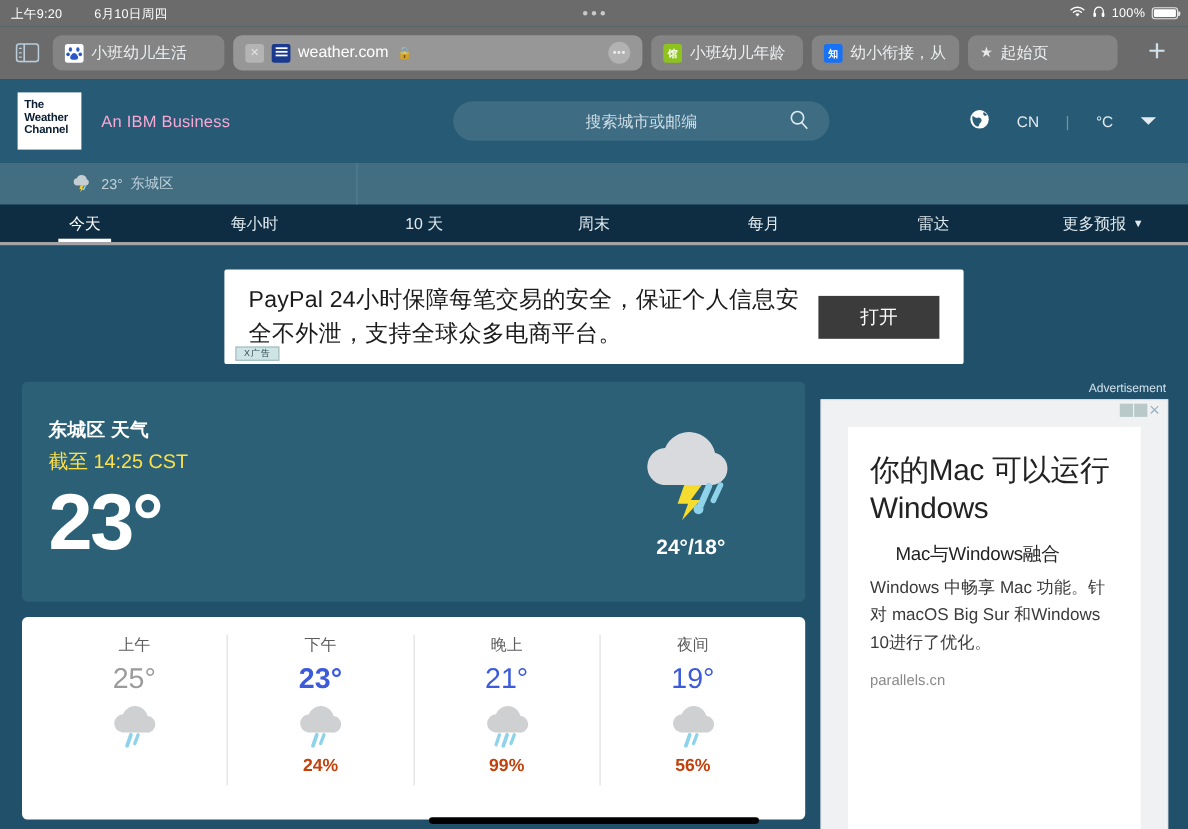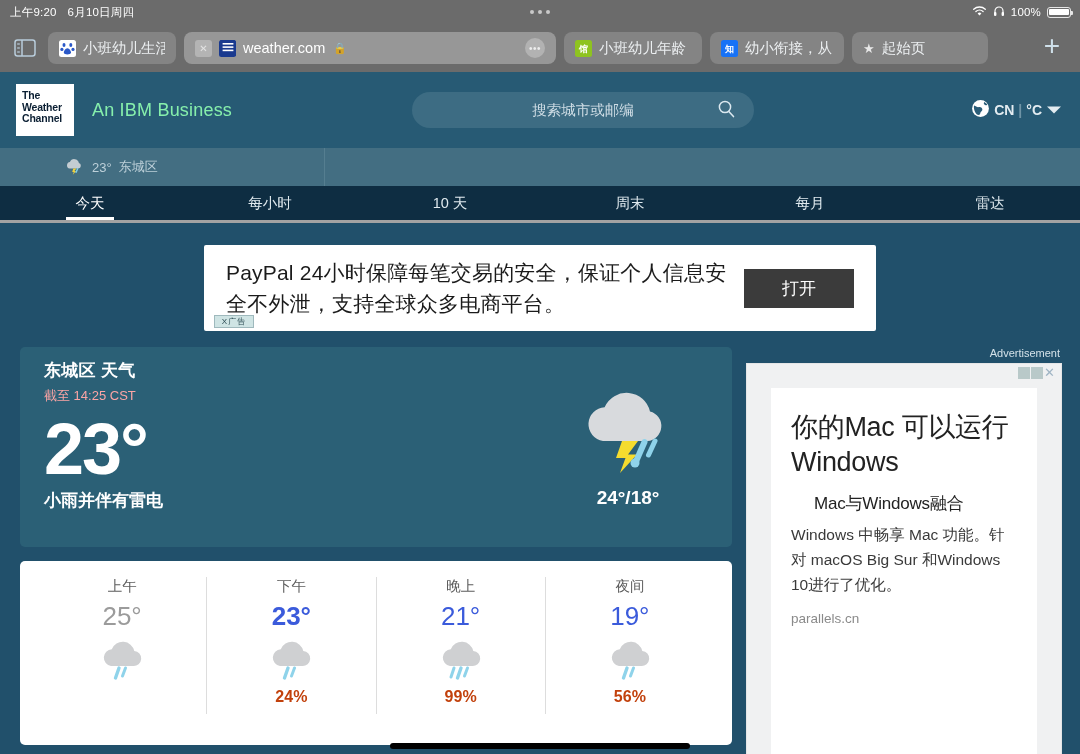--- a/index.html
+++ b/index.html
@@ -9,21 +9,21 @@
     background:#21506b;
     -webkit-font-smoothing:antialiased;
   }
 
   
   .statusbar{
     height:24px; background:#6b6b6b; color:#fff;
     display:flex; align-items:center; position:relative;
     font-size:11.5px; letter-spacing:.2px;
   }
-  .sb-left{ display:flex; align-items:center; gap:11px; padding-left:10px;justify-content:flex-end; }
+  .sb-left{ display:flex; align-items:center; gap:29px; padding-left:10px;justify-content:flex-end; }
   .sb-center{
     position:absolute; left:50%; top:50%; transform:translate(-50%,-50%);
     display:flex; gap:4px;
   }
   .sb-dot{ width:4px; height:4px; border-radius:50%; background:#c9c9c9; }
   .sb-right{
     position:absolute; right:9px; top:50%; transform:translateY(-50%);
     display:flex; align-items:center; gap:6px; font-size:11.5px;
   }
   .batt{
@@ -79,31 +79,31 @@
   
   .twc-head{
     height:76px; background:#275a74; display:flex; align-items:center;
     padding:0 16px; position:relative;
   }
   .logo{
     width:58px; height:52px; background:#fff; color:#0b1f33;
     font-size:10.5px; line-height:11.5px; font-weight:bold;
     padding:6px 5px 0 6px; letter-spacing:-.2px;
   }
-  .ibm{ color:#86efac; font-size:18px; margin-left:18px; letter-spacing:.2px; }
+  .ibm{ color:#f9a8d4; font-size:15px; margin-left:18px; letter-spacing:.2px; }
   .searchwrap{
     position:absolute; left:412px; width:342px; height:36px;
     border-radius:18px; background:#3d6c83;
     display:flex; align-items:center; justify-content:center;
     color:#cfdde5; font-size:14.5px; cursor:text;
   }
   .searchwrap .mag{ position:absolute; right:18px; }
   .head-right{
-    position:absolute; right:18px; display:flex; align-items:center;
-    gap:4px; color:#e3ecf1; font-size:14px;font-weight:bold;
+    position:absolute; right:28px; display:flex; align-items:center;
+    gap:24px; color:#e3ecf1; font-size:14px;
   }
   .head-right .sep{ color:#6f94a6; }
 
   
   .locstrip{ height:38px; background:#436e82; display:flex; align-items:center; }
   .locpill{
     width:325px; height:38px; display:flex; align-items:center; gap:7px;
     padding-left:64px; color:#bdd0d9; font-size:13px;
     border-right:1px solid #557e90; cursor:pointer;
   }
@@ -142,24 +142,24 @@
     font-size:8px; color:#2a4a52; display:flex; align-items:center;
     justify-content:center; letter-spacing:1px; overflow:hidden;
   }
 
   .columns{ display:flex; gap:14px; padding:16px 18px 0 20px; }
   .colmain{ flex:1 1 auto; min-width:0; }
   .colside{ width:316px; flex:none; }
 
   .card-now{
     background:#2b6076; border-radius:5px; height:200px;
-    padding:12px 24px; position:relative; color:#fff;
+    padding:32px 24px; position:relative; color:#fff;
   }
   .now-city{ font-size:17px; font-weight:bold; letter-spacing:.3px; }
-  .now-asof{ font-size:13px; color:#fca5a5; margin-top:5px; }
+  .now-asof{ font-size:18px; color:#fde047; margin-top:5px; }
   .now-temp{ font-size:72px; font-weight:bold; line-height:76px;
              letter-spacing:-2px; margin-top:6px; }
   .now-cond{ font-size:17px; font-weight:bold; margin-top:2px; }
   .now-icon{ position:absolute; right:52px; top:34px; text-align:center; }
   .now-hl{ font-size:19px; font-weight:bold; margin-top:6px; }
 
   .card-fc{
     background:#fff; border-radius:5px; margin-top:14px;
     padding:16px 18px 0; color:#111; height:184px; overflow:hidden;
   }
@@ -238,21 +238,21 @@
   <div class="sidebar-btn">
     <svg width="22" height="18" viewBox="0 0 22 18">
         <rect x="1" y="1" width="20" height="16" rx="2.5" stroke="#b9cddc" stroke-width="1.5" fill="none"></rect>
         <line x1="8" y1="1" x2="8" y2="17" stroke="#b9cddc" stroke-width="1.5"></line>
         <line x1="3.2" y1="5" x2="5.8" y2="5" stroke="#b9cddc" stroke-width="1.2"></line>
         <line x1="3.2" y1="9" x2="5.8" y2="9" stroke="#b9cddc" stroke-width="1.2"></line>
         <line x1="3.2" y1="13" x2="5.8" y2="13" stroke="#b9cddc" stroke-width="1.2"></line>
       </svg>
   </div>
 
-  <div class="tab" style="width:128px">
+  <div class="tab" style="width:156px">
     <span class="fav baidu">
       <svg width="15" height="15" viewBox="0 0 15 15">
           <rect width="15" height="15" fill="#fff"></rect>
           <g fill="#2a58c8">
             <ellipse cx="4" cy="4" rx="1.5" ry="2"></ellipse>
             <ellipse cx="10.8" cy="4" rx="1.5" ry="2"></ellipse>
             <ellipse cx="1.9" cy="8.4" rx="1.6" ry="1.7"></ellipse>
             <ellipse cx="13" cy="8.4" rx="1.6" ry="1.7"></ellipse>
             <path d="M7.4 7.2c2 0 3.8 3.2 3.6 4.6-.2 1.3-1.9 1.6-3.6 1.6s-3.4-.3-3.6-1.6C3.6 10.4 5.4 7.2 7.4 7.2z"></path>
           </g>
@@ -368,39 +368,42 @@
   </div>
   <div class="navitem">
     <span>周末</span>
   </div>
   <div class="navitem">
     <span>每月</span>
   </div>
   <div class="navitem">
     <span>雷达</span>
   </div>
+  <div class="navitem">
+    <span>更多预报</span>
+    <span class="caret">▼</span>
+  </div>
 </div>
 
 <div class="page">
 
   <div class="adbanner">
     <div class="adtext">PayPal 24小时保障每笔交易的安全，保证个人信息安全不外泄，支持全球众多电商平台。</div>
     <button class="adbtn">打开</button>
     <div class="adbadge">X广告</div>
   </div>
 
   <div class="columns">
 
     <div class="colmain">
 
       <div class="card-now">
         <div class="now-city">东城区 天气</div>
         <div class="now-asof">截至 14:25 CST</div>
         <div class="now-temp">23°</div>
-        <div class="now-cond">小雨并伴有雷电</div>
         <div class="now-icon">
           <span>
             <svg width="104" height="96" viewBox="0 0 104 96">
               <path d="M27 60a17 17 0 0 1 1.6-33.8A24 24 0 0 1 74 30.5 15 15 0 0 1 71.5 60z" fill="#d8dadd"></path>
               <path d="M46 60h16l-10 13.5h9L44 92l5.5-15H40z" fill="#f5dc2e"></path>
               <path d="M68.5 61 60 80.5" stroke="#8fd3ea" stroke-width="6" stroke-linecap="round"></path>
               <path d="M79 60l-6.5 14" stroke="#8fd3ea" stroke-width="5" stroke-linecap="round"></path>
               <circle cx="59" cy="82" r="4.5" fill="#8fd3ea"></circle>
             </svg>
           </span>

